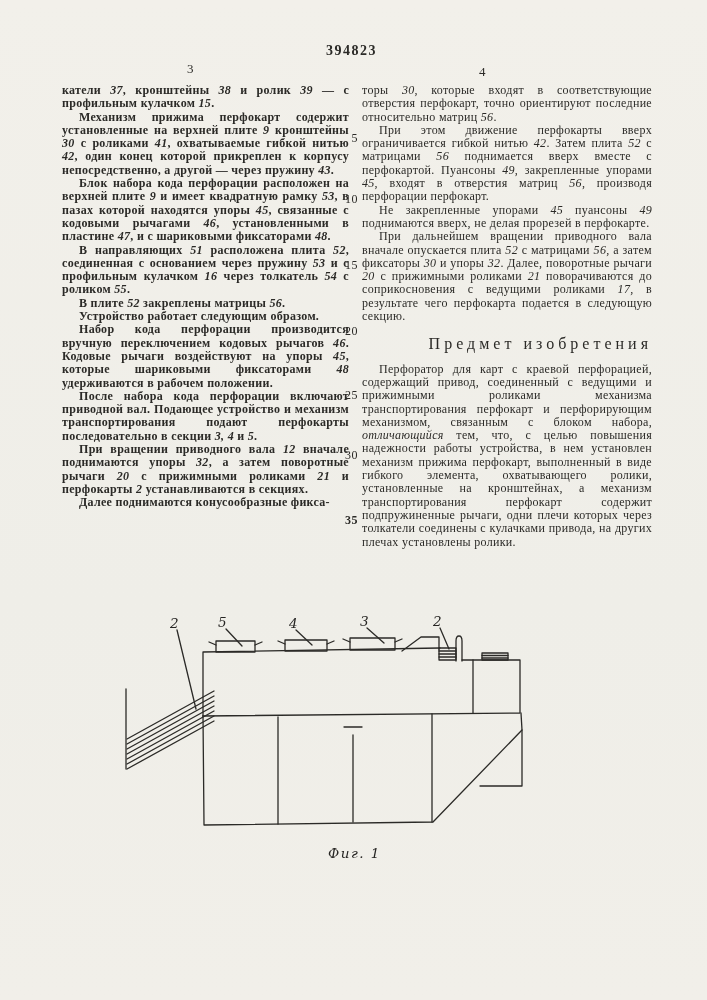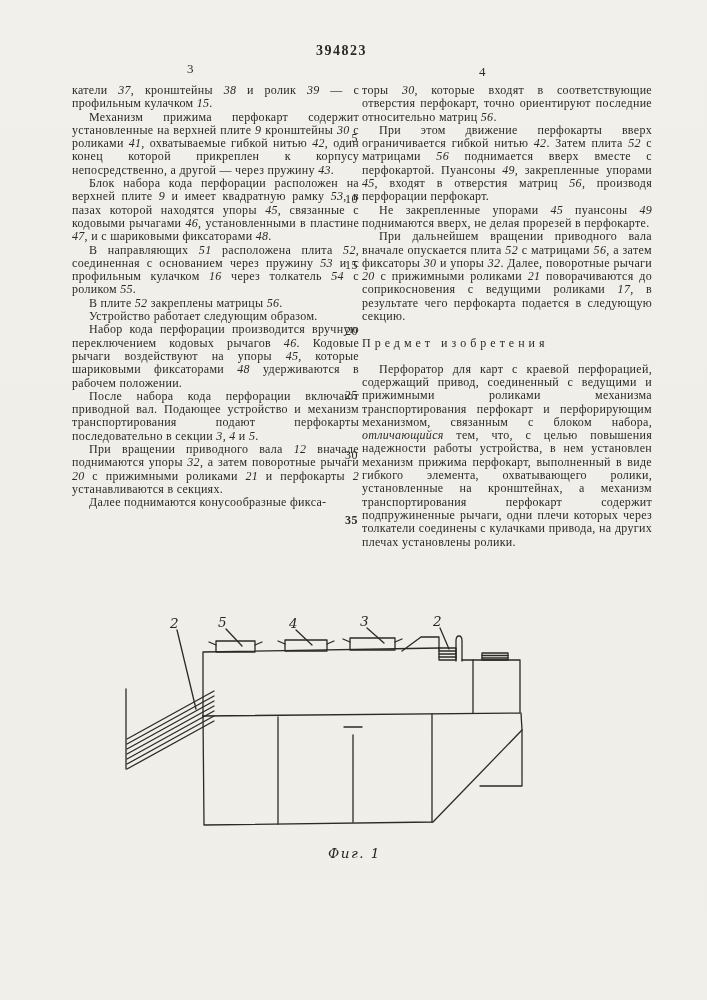--- a/index.html
+++ b/index.html
@@ -4,38 +4,38 @@
 <style>
   html,body{margin:0;padding:0;}
   body{
     width:707px;height:1000px;position:relative;overflow:hidden;
     background:#f1efe9;
     background-image:linear-gradient(180deg,#f2f0ea 0%,#efeee8 60%,#f1efe9 100%);
     font-family:"Liberation Serif","DejaVu Serif",serif;
     color:#2b2a27;
   }
   .patent-number{
-    position:absolute;left:316px;top:43px;
+    position:absolute;left:326px;top:43px;
     font-size:14px;font-weight:bold;letter-spacing:1.5px;
   }
   .pagenum{position:absolute;font-size:13px;}
   .pagenum-left{left:187px;top:61px;}
   .pagenum-right{left:479px;top:64px;}
   .col{
     position:absolute;top:84px;
     font-size:12px;line-height:13.3px;letter-spacing:0.3px;
     text-align:justify;
   }
-  .col-left{left:72px;width:287px;}
+  .col-left{left:62px;width:287px;font-weight:bold;}
   .col-right{left:362px;width:290px;}
   .col p.para{margin:0;}
   .col p.para.indent{text-indent:17px;}
   .col i{font-style:italic;}
   .heading-spaced{
-    text-align:left;letter-spacing:4px;font-size:12px;
+    text-align:right;letter-spacing:4px;font-size:16px;
     margin:14px 0 12px 0;white-space:nowrap;
   }
   .gutter{position:absolute;left:0;top:0;width:0;height:0;}
   .gutter-num{
     position:absolute;left:336px;width:22px;text-align:right;
     font-size:12px;letter-spacing:0.5px;
   }
   svg.figure{position:absolute;left:0;top:0;pointer-events:none;}
   svg.figure text{
     font-family:"DejaVu Serif","Liberation Serif",serif;

